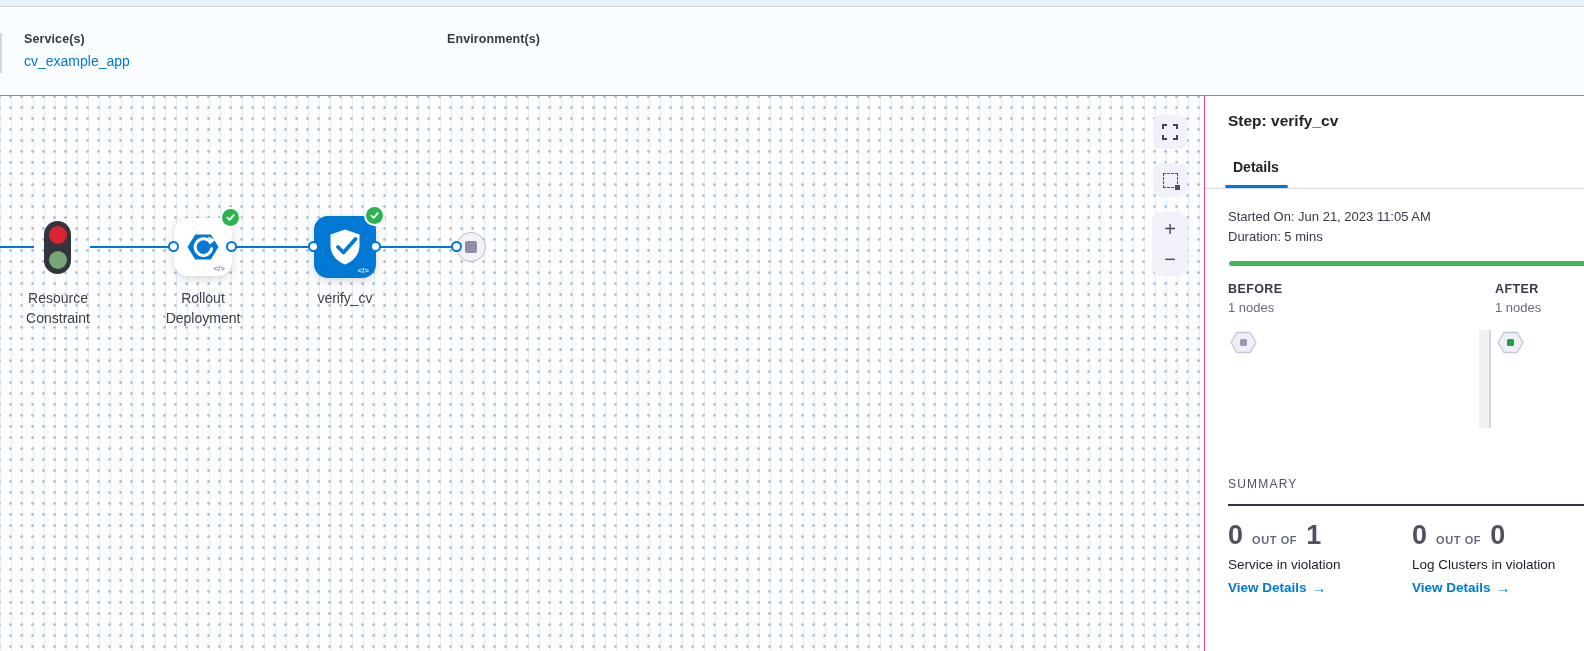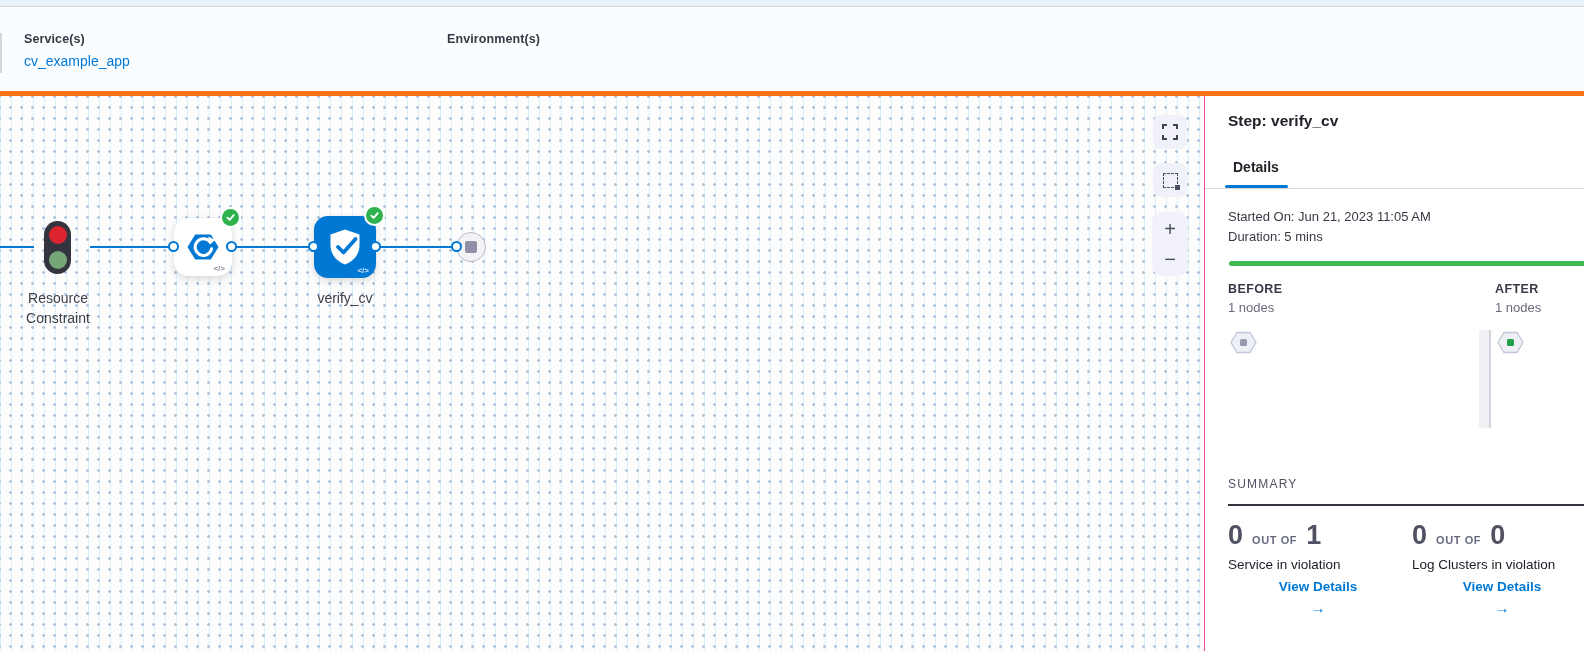--- a/index.html
+++ b/index.html
@@ -6,21 +6,21 @@
   html,body { width:1584px; height:651px; overflow:hidden; background:#fff;
     font-family:"Liberation Sans","DejaVu Sans",sans-serif; }
   .app { position:relative; width:1584px; height:651px; }
 
   
   .top-strip { position:absolute; left:0; top:0; width:1584px; height:7px;
     background:#e8f4fc; border-bottom:1px solid #d2d4da; }
 
   
   .header { position:absolute; left:0; top:8px; width:1584px; height:88px;
-    background:#fafdff; border-bottom:5px solid #f97316; }
+    background:#fafdff; border-bottom:1px solid #f97316; }
   .header .edge-mark { position:absolute; left:0; top:25px; width:2px; height:40px; background:#d4d7e0; }
   .meta-block { position:absolute; top:24px; }
   .meta-block.svc { left:24px; }
   .meta-block.env { left:447px; }
   .meta-label { font-size:12.5px; font-weight:600; color:#383946; letter-spacing:.1px; }
   .meta-value { margin-top:7px; font-size:14px; }
   .link { color:#0278d5; text-decoration:none; cursor:pointer; }
   .infra-text { color:#1e4e6d; }
 
   
@@ -117,21 +117,21 @@
     background:#33343f; }
   .summary-col { position:absolute; top:424px; width:180px; }
   .summary-metrics { left:23px; }
   .summary-logs { left:207px; }
   .count-row { display:flex; align-items:baseline; }
   .count-big { font-size:27px; font-weight:700; color:#4f5162; line-height:30px; }
   .count-mid { font-size:11px; font-weight:600; color:#676980; letter-spacing:.6px;
     margin:0 9px; }
   .violation-caption { margin-top:7px; font-size:13.5px; color:#1c1c28; }
   .view-link { margin-top:7px; font-size:13.5px; font-weight:600; color:#0278d5;
-    cursor:pointer; display:flex; align-items:center; gap:5px;flex-direction:column; }
+    cursor:pointer; display:flex; align-items:center; gap:5px; }
   .arrow-glyph { font-size:15px; }
 </style>
 </head>
 <body>
 
 <div class="app">
 
   <div class="top-strip"></div>
 
   <div class="header">
@@ -188,20 +188,21 @@
       <div class="stop-square"></div>
     </div>
 
     <div class="port" style="left:168px;"></div>
     <div class="port" style="left:226px;"></div>
     <div class="port" style="left:308px;"></div>
     <div class="port" style="left:370px;"></div>
     <div class="port" style="left:451px;"></div>
 
     <div class="node-label" style="left:-2px;">Resource Constraint</div>
+    <div class="node-label" style="left:143px;">Rollout Deployment</div>
     <div class="node-label" style="left:285px;">verify_cv</div>
 
     <button class="canvas-btn btn-fullscreen">
       <svg width="16" height="16" viewBox="0 0 16 16" fill="none" stroke="#41455a" stroke-width="2">
         <path d="M1 5 V1 H5"></path>
           <path d="M11 1 H15 V5"></path>
           <path d="M15 11 V15 H11"></path>
           <path d="M5 15 H1 V11"></path>
       </svg>
     </button>

